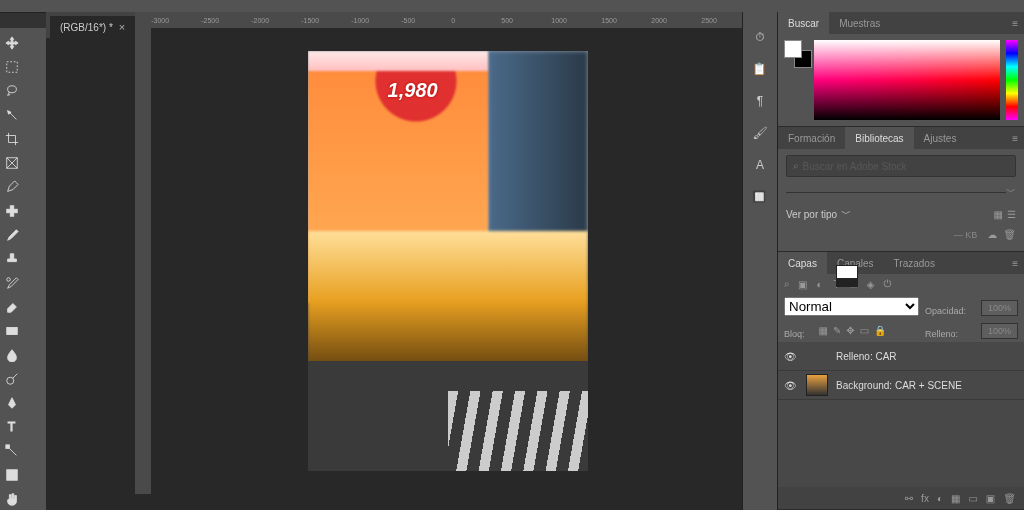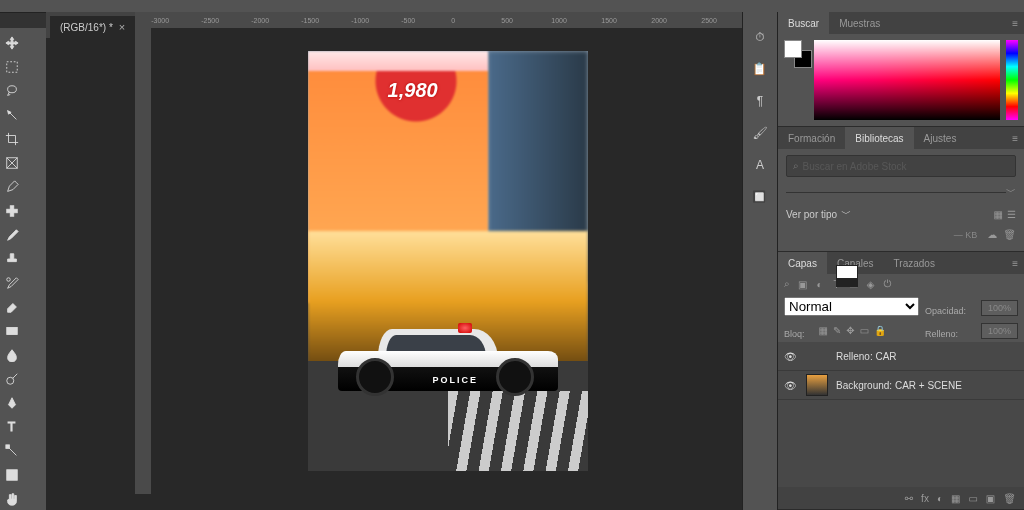--- a/index.html
+++ b/index.html
@@ -232,29 +232,20 @@
     <div class="ruler-v"></div>
     <div class="stage">
       <div class="image">
         <div class="sky"></div>
         <div class="building"></div>
         <div class="signs"></div>
         <div class="ad">1,980</div>
         <div class="shops"></div>
         <div class="road"></div>
         <div class="cross"></div>
-        <div class="car">
-          <div class="cab"></div>
-            <div class="win"></div>
-            <div class="light"></div>
-          <div class="body"></div>
-          <div class="wheel w1"></div>
-            <div class="wheel w2"></div>
-          <div class="txt">POLICE</div>
-        </div>
       </div>
     </div>
   </div>
 </div>
 
 <div class="pstrip">
   <div class="ic">⏱</div>
   <div class="ic">📋</div>
   <div class="ic">¶</div>
   <div class="ic">🖌</div>

